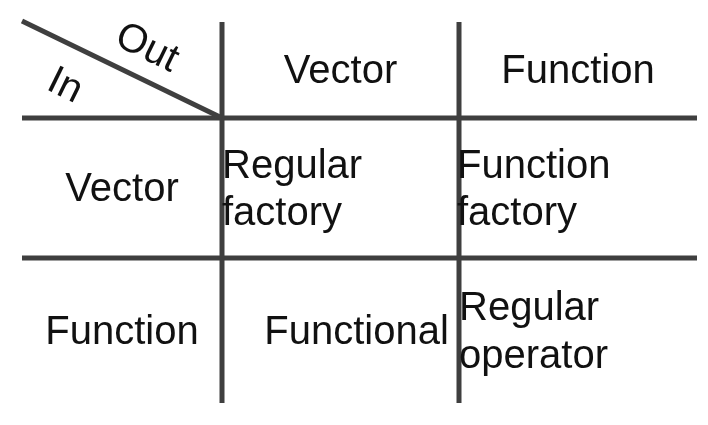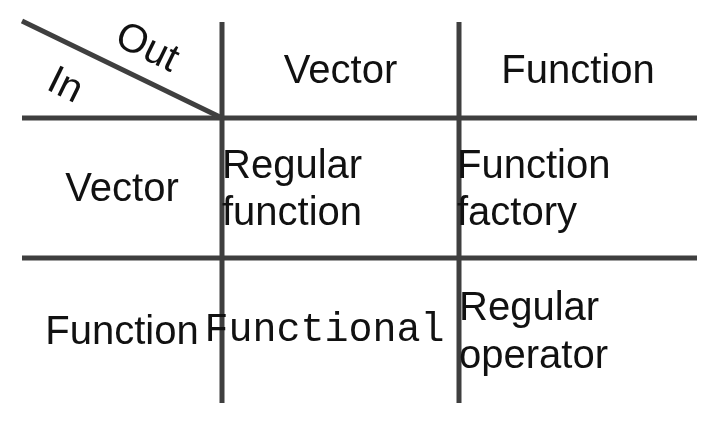--- a/index.html
+++ b/index.html
@@ -59,21 +59,21 @@
   .hdr-col-1 { left: 222px; top: 22px; width: 237px; height: 96px; }
   .hdr-col-2 { left: 459px; top: 22px; width: 238px; height: 96px; }
 
   
   .row1-hdr  { left: 22px;  top: 118px; width: 200px; height: 140px; }
   .row1-c1   { left: 222px; top: 118px; width: 237px; height: 140px; }
   .row1-c2   { left: 457px; top: 118px; width: 238px; height: 140px; }
 
   
   .row2-hdr  { left: 22px;  top: 258px; width: 200px; height: 145px; }
-  .row2-c1   { left: 206px; top: 258px; width: 237px; height: 145px; font-family: Liberation Mono, monospace; }
+  .row2-c1   { left: 238px; top: 258px; width: 237px; height: 145px; }
   .row2-c2   { left: 459px; top: 258px; width: 238px; height: 145px; }
 </style>
 </head>
 <body>
 
 <div class="canvas">
 
   <svg class="grid-svg" viewBox="0 0 708 425" xmlns="http://www.w3.org/2000/svg">
     <line x1="22" y1="118" x2="697" y2="118"></line>
     <line x1="22" y1="258" x2="697" y2="258"></line>
@@ -82,20 +82,20 @@
     <line x1="22" y1="21" x2="222" y2="118"></line>
   </svg>
 
   <div class="corner-label corner-out">Out</div>
   <div class="corner-label corner-in">In</div>
 
   <div class="cell hdr-col-1">Vector</div>
   <div class="cell hdr-col-2">Function</div>
 
   <div class="cell row1-hdr">Vector</div>
-  <div class="cell row1-c1">Regular function</div>
+  <div class="cell row1-c1">Regular factory</div>
   <div class="cell row1-c2">Function factory</div>
 
   <div class="cell row2-hdr">Function</div>
   <div class="cell row2-c1">Functional</div>
   <div class="cell row2-c2">Regular operator</div>
 
 </div>
 
 </body></html>

